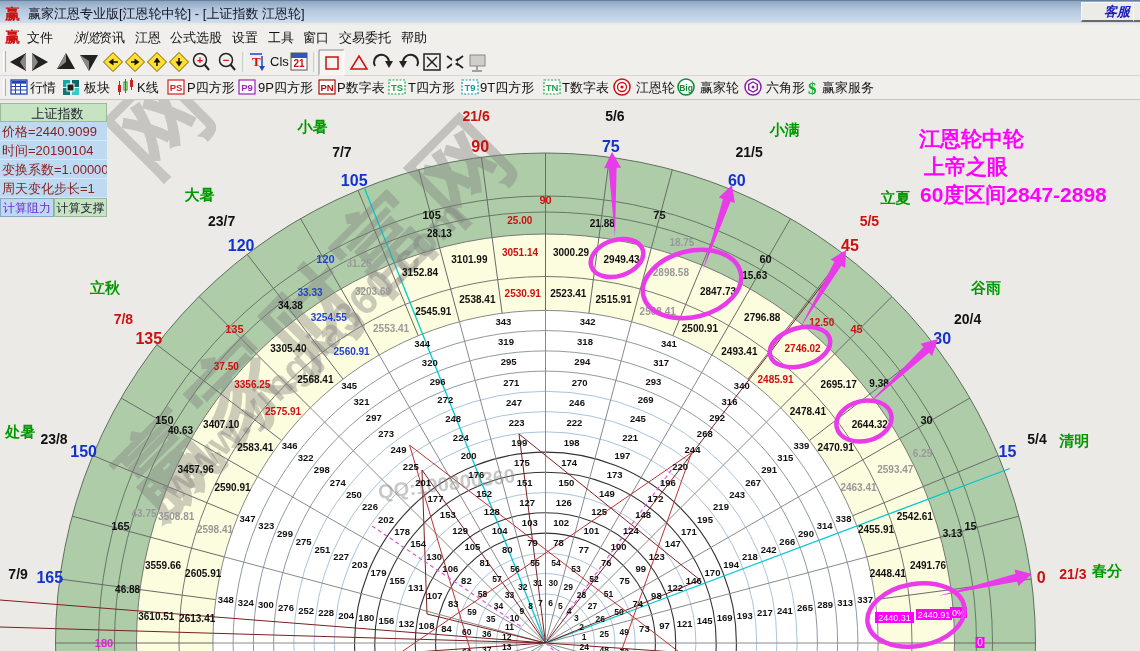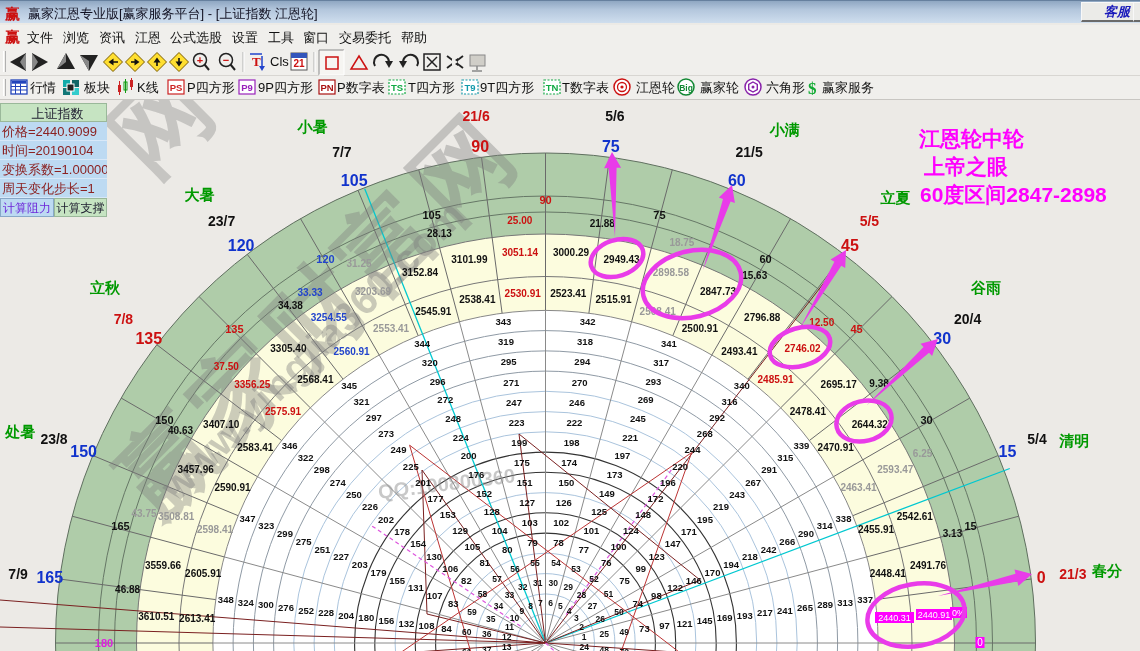--- a/index.html
+++ b/index.html
@@ -445,28 +445,28 @@
 <polygon points="703.0,270.0 730.6,201.4 734.9,202.9 732.0,185.0 718.8,197.4 723.0,198.9" fill="#E93BE9"></polygon>
 <polygon points="800.0,328.0 841.3,265.8 845.2,268.1 846.0,250.0 830.6,259.5 834.4,261.7" fill="#E93BE9"></polygon>
 <polygon points="867.0,405.0 929.0,352.8 932.1,356.1 938.0,339.0 920.5,343.7 923.6,347.0" fill="#E93BE9"></polygon>
 <polygon points="938.0,596.0 1017.3,581.5 1018.4,585.9 1032.0,574.0 1014.5,569.4 1015.5,573.8" fill="#E93BE9"></polygon>
 <text x="919.0" y="146.0" font-family="Liberation Sans, sans-serif" font-size="21" fill="#FF00FF" font-weight="bold" text-anchor="start">江恩轮中轮</text>
 <text x="924.0" y="174.0" font-family="Liberation Sans, sans-serif" font-size="21" fill="#FF00FF" font-weight="bold" text-anchor="start">上帝之眼</text>
 <text x="920.0" y="202.0" font-family="Liberation Sans, sans-serif" font-size="21" fill="#FF00FF" font-weight="bold" text-anchor="start">60度区间2847-2898</text>
 </svg>
 <div id="titlebar">
  <span class="logo" style="left:5px; top:4px;">赢</span>
- <span id="titletext">赢家江恩专业版[赢家服务平台] - [上证指数 江恩轮]</span>
+ <span id="titletext">赢家江恩专业版[江恩轮中轮] - [上证指数 江恩轮]</span>
  <div class="tbtn" style="left:1081px; width:69px; text-align:left; padding-left:22px;font-style:italic;">客服</div>
  <div class="tbtn" style="left:1133px; width:30px;">记</div>
 </div>
 <div id="menubar">
  <span class="logo" style="left:5px; top:3px;">赢</span>
  <span class="mitem" style="left:27px;">文件</span>
- <span class="mitem" style="left:63px;">浏览</span>
+ <span class="mitem" style="left:74px;font-style:italic;">浏览</span>
  <span class="mitem" style="left:99px;">资讯</span>
  <span class="mitem" style="left:135px;">江恩</span>
  <span class="mitem" style="left:170px;">公式选股</span>
  <span class="mitem" style="left:232px;">设置</span>
  <span class="mitem" style="left:268px;">工具</span>
  <span class="mitem" style="left:303px;">窗口</span>
  <span class="mitem" style="left:339px;">交易委托</span>
  <span class="mitem" style="left:401px;text-align:right;">帮助</span>
 </div>
 <div id="toolbar1">

